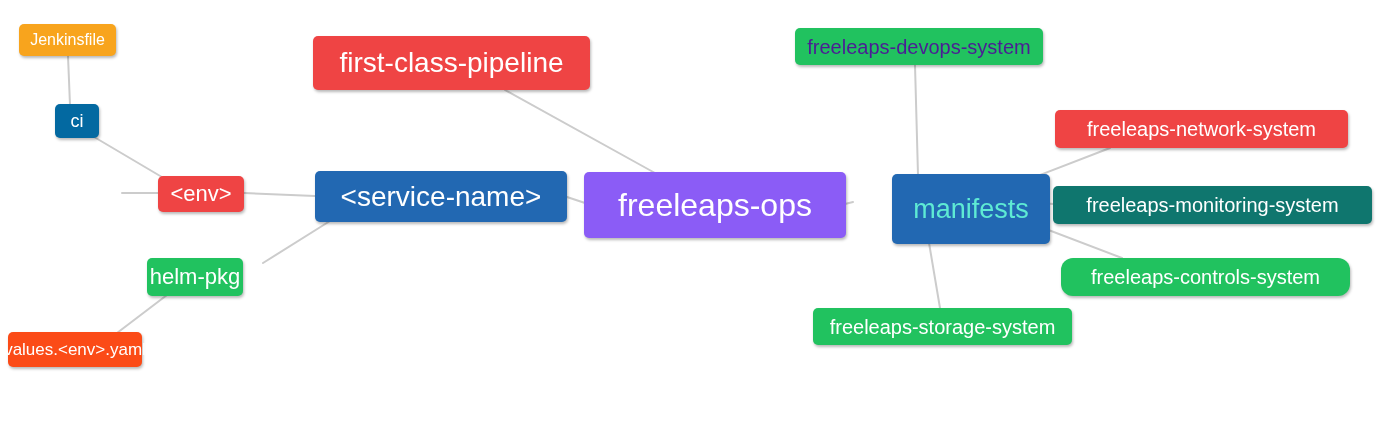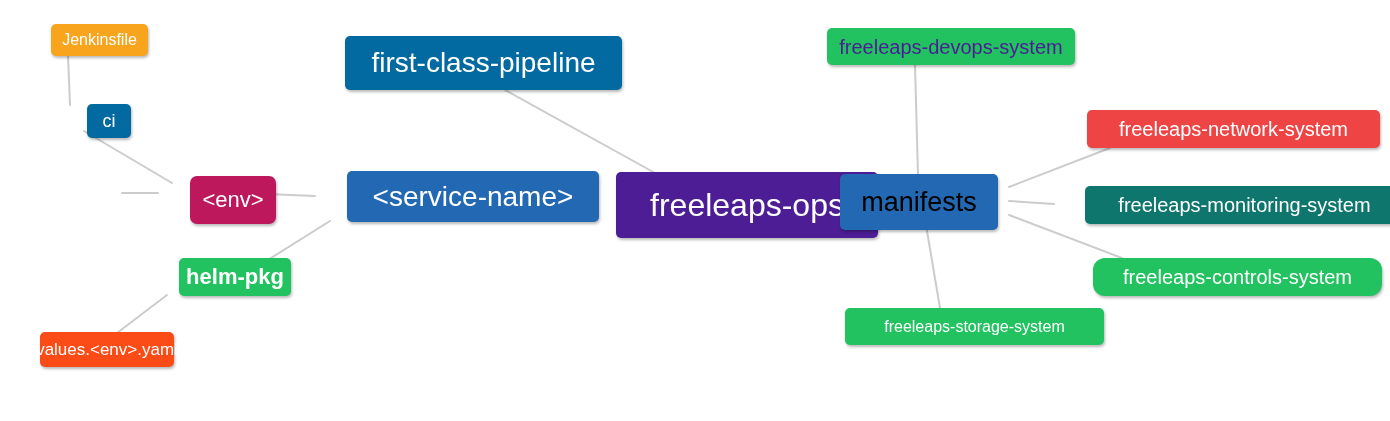--- a/index.html
+++ b/index.html
@@ -31,21 +31,20 @@
     justify-content: center;
     box-sizing: border-box;
     padding: 0 5px;
     color: #ffffff;
     border-radius: 5px;
     box-shadow: 1px 2px 3px rgba(0,0,0,0.28);
     white-space: nowrap;
     cursor: pointer;
     line-height: 1;
     user-select: none;
-    margin-left: 32px;
   }
 </style>
 </head>
 <body>
 
 <div class="canvas" style="width: 1390px; height: 421px; background: rgb(255, 255, 255);">
   <svg class="edges-layer" xmlns="http://www.w3.org/2000/svg" viewBox="0 0 1390 421">
       <line x1="68" y1="56" x2="70" y2="105" stroke="#cccccc" stroke-width="2" stroke-linecap="round"></line>
       <line x1="84" y1="131" x2="172" y2="183" stroke="#cccccc" stroke-width="2" stroke-linecap="round"></line>
       <line x1="122" y1="193" x2="158" y2="193" stroke="#cccccc" stroke-width="2" stroke-linecap="round"></line>
@@ -54,27 +53,27 @@
       <line x1="167" y1="295" x2="117" y2="333" stroke="#cccccc" stroke-width="2" stroke-linecap="round"></line>
       <line x1="567" y1="197" x2="585" y2="203" stroke="#cccccc" stroke-width="2" stroke-linecap="round"></line>
       <line x1="505" y1="90" x2="655" y2="173" stroke="#cccccc" stroke-width="2" stroke-linecap="round"></line>
       <line x1="845" y1="204" x2="853" y2="202" stroke="#cccccc" stroke-width="2" stroke-linecap="round"></line>
       <line x1="918" y1="175" x2="915" y2="65" stroke="#cccccc" stroke-width="2" stroke-linecap="round"></line>
       <line x1="1009" y1="187" x2="1110" y2="148" stroke="#cccccc" stroke-width="2" stroke-linecap="round"></line>
       <line x1="1009" y1="201" x2="1054" y2="204" stroke="#cccccc" stroke-width="2" stroke-linecap="round"></line>
       <line x1="1009" y1="215" x2="1122" y2="258" stroke="#cccccc" stroke-width="2" stroke-linecap="round"></line>
       <line x1="926" y1="225" x2="940" y2="308" stroke="#cccccc" stroke-width="2" stroke-linecap="round"></line>
     </svg>
-<div class="node" style="left: 584px; top: 172px; width: 262px; height: 66px; font-size: 32px; background: #4c1d95; color: rgb(255, 255, 255);">freeleaps-ops</div>
-    <div class="node" style="left: 313px; top: 36px; width: 277px; height: 54px; font-size: 28px; background: #0369a1; color: rgb(255, 255, 255);">first-class-pipeline</div>
+<div class="node" style="left: 584px; top: 172px; width: 262px; height: 66px; font-size: 32px; background: #8b5cf6; color: rgb(255, 255, 255);">freeleaps-ops</div>
+    <div class="node" style="left: 313px; top: 36px; width: 277px; height: 54px; font-size: 28px; background: #ef4444; color: rgb(255, 255, 255);">first-class-pipeline</div>
     <div class="node" style="left: 315px; top: 171px; width: 252px; height: 51px; font-size: 28px; background: rgb(34, 104, 178); color: rgb(255, 255, 255);">&lt;service-name&gt;</div>
-    <div class="node" style="left: 808px; top: 174px; width: 158px; height: 56px; font-size: 27px; background: rgb(34, 104, 178); color: #000000;">manifests</div>
-    <div class="node" style="left: 158px; top: 176px; width: 86px; height: 48px; font-size: 22px; background: #be185d; color: rgb(255, 255, 255); border-radius: 7px;">&lt;env&gt;</div>
-    <div class="node" style="left: 147px; top: 258px; width: 112px; height: 38px; font-size: 22px; background: rgb(33, 194, 95); color: rgb(255, 255, 255); font-weight: bold;">helm-pkg</div>
+    <div class="node" style="left: 892px; top: 174px; width: 158px; height: 70px; font-size: 27px; background: rgb(34, 104, 178); color: #5eead4;">manifests</div>
+    <div class="node" style="left: 158px; top: 176px; width: 86px; height: 36px; font-size: 22px; background: #ef4444; color: rgb(255, 255, 255);">&lt;env&gt;</div>
+    <div class="node" style="left: 147px; top: 258px; width: 96px; height: 38px; font-size: 22px; background: rgb(33, 194, 95); color: rgb(255, 255, 255);">helm-pkg</div>
     <div class="node" style="left: 55px; top: 104px; width: 44px; height: 34px; font-size: 18px; background: #0369a1; color: rgb(255, 255, 255);">ci</div>
     <div class="node" style="left: 8px; top: 332px; width: 134px; height: 35px; font-size: 17px; background: rgb(251, 75, 23); color: rgb(255, 255, 255);">values.&lt;env&gt;.yaml</div>
     <div class="node" style="left: 19px; top: 24px; width: 97px; height: 32px; font-size: 16px; background: rgb(248, 164, 29); color: rgb(255, 255, 255);">Jenkinsfile</div>
     <div class="node" style="left: 795px; top: 28px; width: 248px; height: 37px; font-size: 20px; background: rgb(33, 194, 95); color: #4c1d95;">freeleaps-devops-system</div>
     <div class="node" style="left: 1055px; top: 110px; width: 293px; height: 38px; font-size: 20px; background: #ef4444; color: rgb(255, 255, 255);">freeleaps-network-system</div>
     <div class="node" style="left: 1053px; top: 186px; width: 319px; height: 38px; font-size: 20px; background: #0f766e; color: rgb(255, 255, 255);">freeleaps-monitoring-system</div>
     <div class="node" style="left: 1061px; top: 258px; width: 289px; height: 38px; font-size: 20px; background: rgb(33, 194, 95); color: rgb(255, 255, 255); border-radius: 12px;">freeleaps-controls-system</div>
-    <div class="node" style="left: 813px; top: 308px; width: 259px; height: 37px; font-size: 16px; background: rgb(33, 194, 95); color: rgb(255, 255, 255);">freeleaps-storage-system</div>
+    <div class="node" style="left: 813px; top: 308px; width: 259px; height: 37px; font-size: 20px; background: rgb(33, 194, 95); color: rgb(255, 255, 255);">freeleaps-storage-system</div>
   </div>
 
 </body></html>

